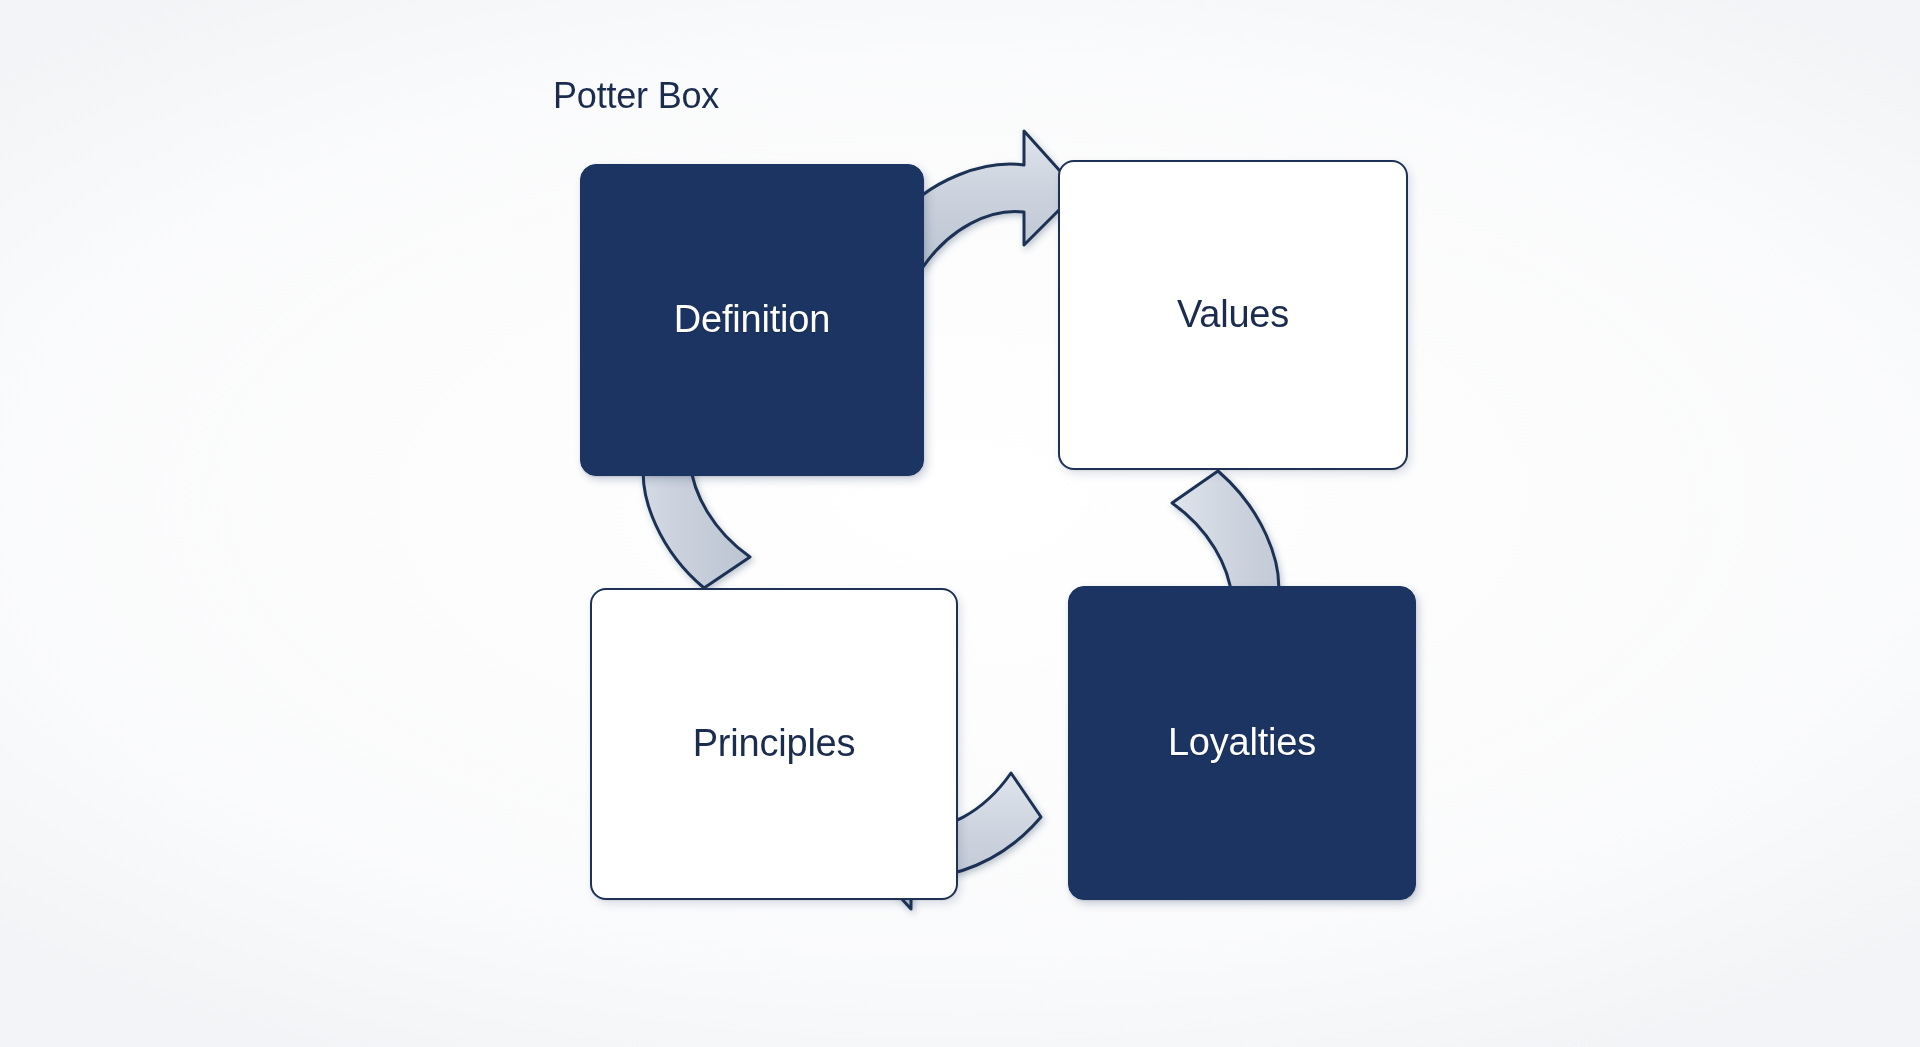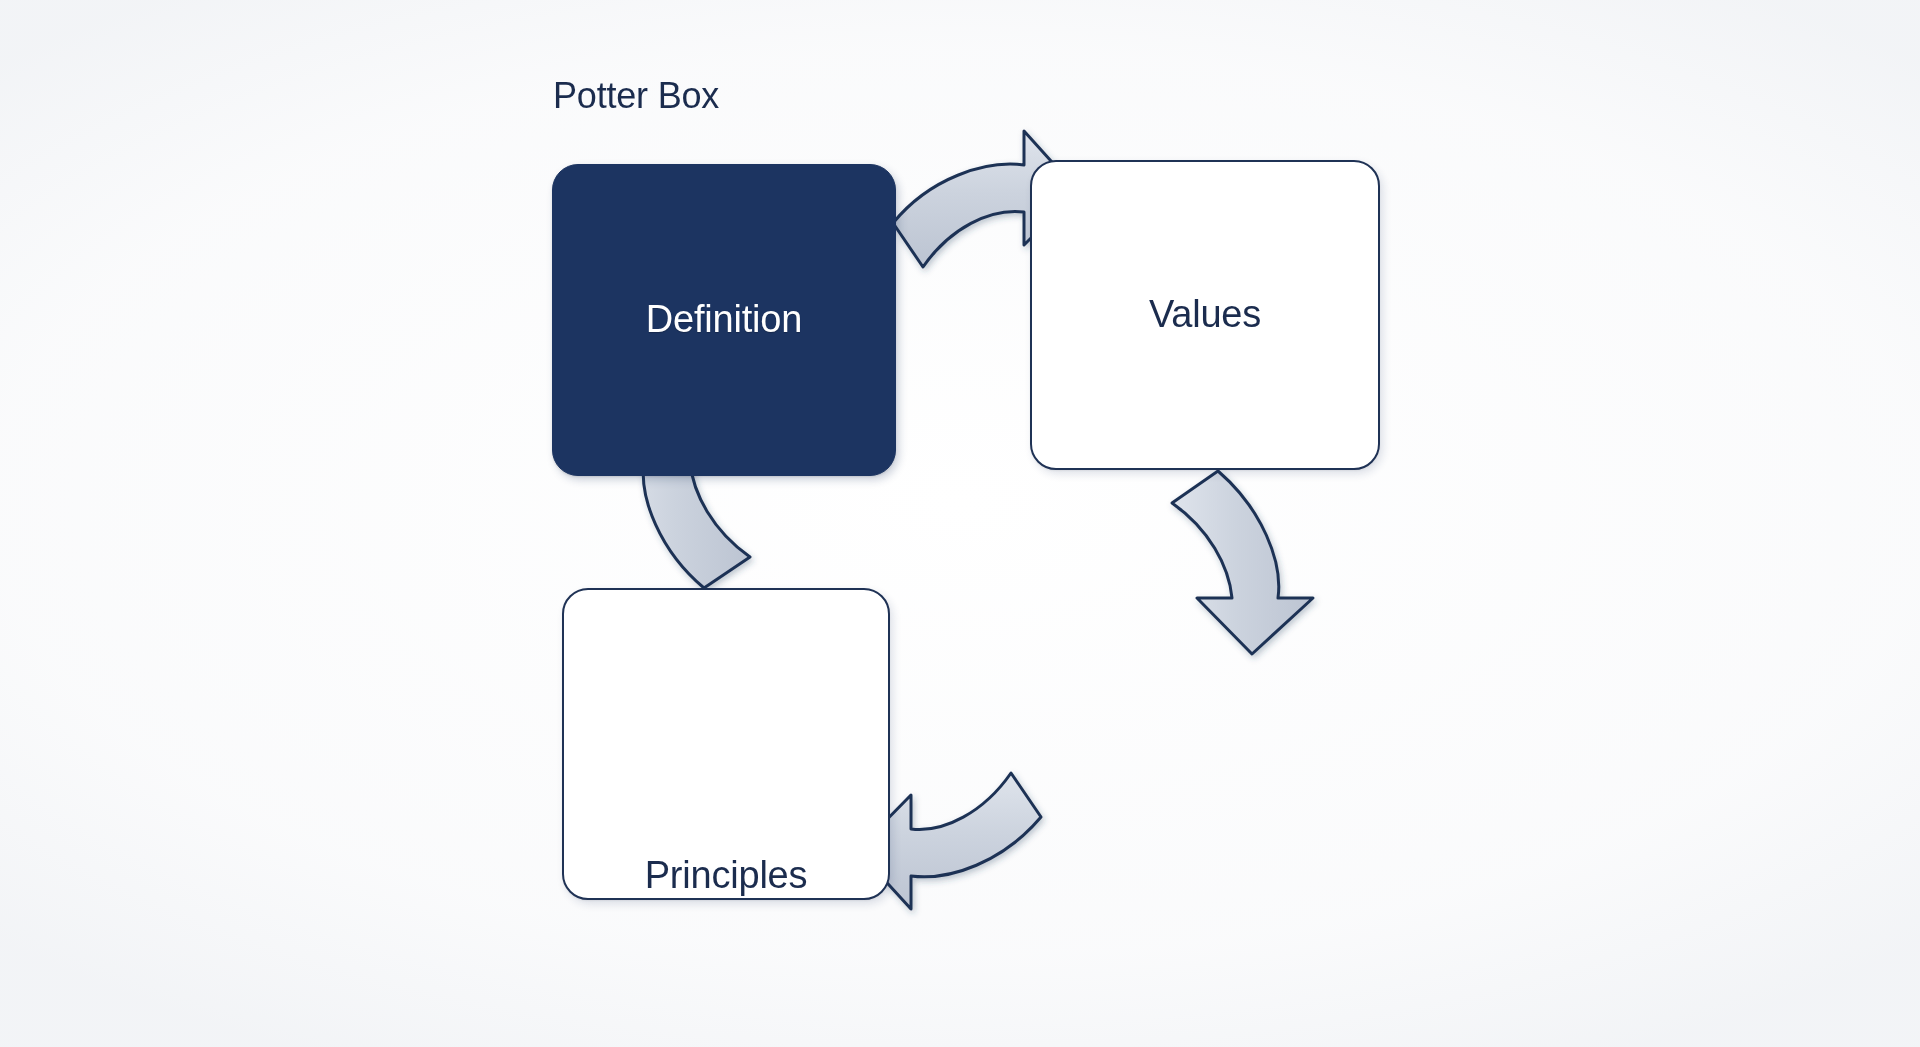--- a/index.html
+++ b/index.html
@@ -52,25 +52,26 @@
     left: 0;
     top: 0;
     width: 1920px;
     height: 1047px;
   }
 
   
   .node-box {
     position: absolute;
     box-sizing: border-box;
-    border-radius: 26px;
+    border-radius: 16px;
     display: flex;
     align-items: center;
     justify-content: center;
     text-align: center;
+    margin-left: 28px;
   }
   .node-box .node-label {
     font-size: 38px;
     font-weight: 400;
     letter-spacing: -0.2px;
     line-height: 1.15;
     white-space: nowrap;
   }
 
   .node-box.filled {
@@ -90,21 +91,21 @@
     box-shadow: 3px 4px 9px rgba(28, 52, 97, 0.14),
                 0 1px 2px rgba(0,0,0,0.06);
   }
   .node-box.outlined .node-label {
     color: #1b2c4e;
   }
 
   
   #node-definition { left: 552px; top: 164px; width: 344px; height: 312px; }
   #node-values     { left: 1030px; top: 160px; width: 350px; height: 310px; }
-  #node-principles { left: 562px;  top: 588px; width: 328px; height: 312px; align-items: flex-end; }
+  #node-principles { left: 562px;  top: 588px; width: 368px; height: 312px; }
   #node-loyalties  { left: 1040px; top: 586px; width: 348px; height: 314px; }
 </style>
 </head>
 <body>
 
 <div id="canvas">
 
   <div id="paper-tint"></div>
 
   <svg id="arrow-layer" viewBox="0 0 1920 1047" width="1920" height="1047" xmlns="http://www.w3.org/2000/svg">
@@ -164,18 +165,21 @@
   <div id="diagram-title">Potter Box</div>
 
   <div id="node-definition" class="node-box filled">
     <span class="node-label">Definition</span>
   </div>
 
   <div id="node-values" class="node-box outlined">
     <span class="node-label">Values</span>
   </div>
 
+  <div id="node-loyalties" class="node-box filled">
+    <span class="node-label">Loyalties</span>
+  </div>
 
   <div id="node-principles" class="node-box outlined">
     <span class="node-label">Principles</span>
   </div>
 
 </div>
 
 </body></html>

